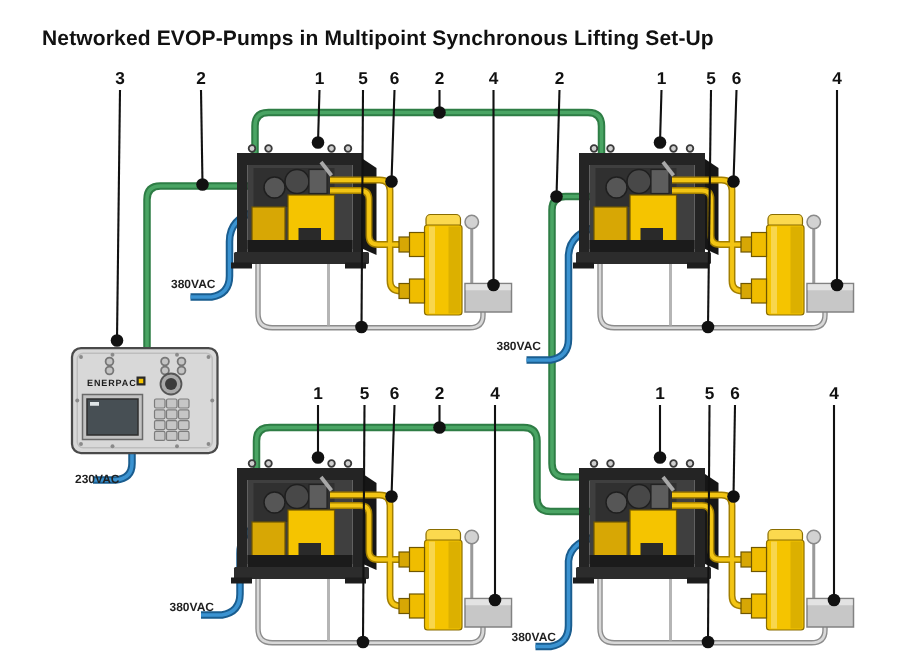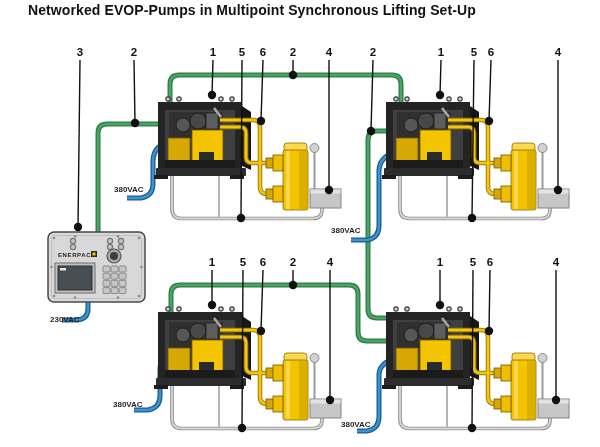--- a/index.html
+++ b/index.html
@@ -1,18 +1,18 @@
 <!DOCTYPE html>
 <html style="--network-cable: #4aa564; --network-cable-edge: #2e7d45; --power-cable: #3b93d1; --power-cable-edge: #1a5d8f; --hose: #f3c513; --hose-edge: #a37f00; --sensor-cable: #d8d8d8; --sensor-cable-edge: #8c8c8c; --pump-yellow: #f5c400; --frame-black: #242424; --callout: #111111;"><head>
 <meta charset="utf-8">
 <style>
   html,body{margin:0;padding:0;background:#fff;}
   .stage{position:relative;width:600px;height:447px;background:#ffffff;overflow:hidden;
          font-family:"Liberation Sans",sans-serif;}
-  .stage h1{position:absolute;left:28px;top:2px;margin:0;font-size:14px;font-weight:bold;
+  .stage h1{position:absolute;left:28px;top:17px;margin:0;font-size:14px;font-weight:bold;
             color:#111;white-space:nowrap;letter-spacing:0.1px;}
   svg{position:absolute;left:0;top:0;}
   
   .cg-case{fill:none;stroke:var(--network-cable-edge);stroke-width:5;stroke-linejoin:round;}
   .cg-core{fill:none;stroke:var(--network-cable);stroke-width:2.4;stroke-linejoin:round;}
   .cb-case{fill:none;stroke:var(--power-cable-edge);stroke-width:5;stroke-linejoin:round;}
   .cb-core{fill:none;stroke:var(--power-cable);stroke-width:2.4;stroke-linejoin:round;}
   .ch-case{fill:none;stroke:var(--hose-edge);stroke-width:4.6;stroke-linejoin:round;}
   .ch-core{fill:none;stroke:var(--hose);stroke-width:2.6;stroke-linejoin:round;}
   .cs-case{fill:none;stroke:var(--sensor-cable-edge);stroke-width:3.6;stroke-linejoin:round;}

